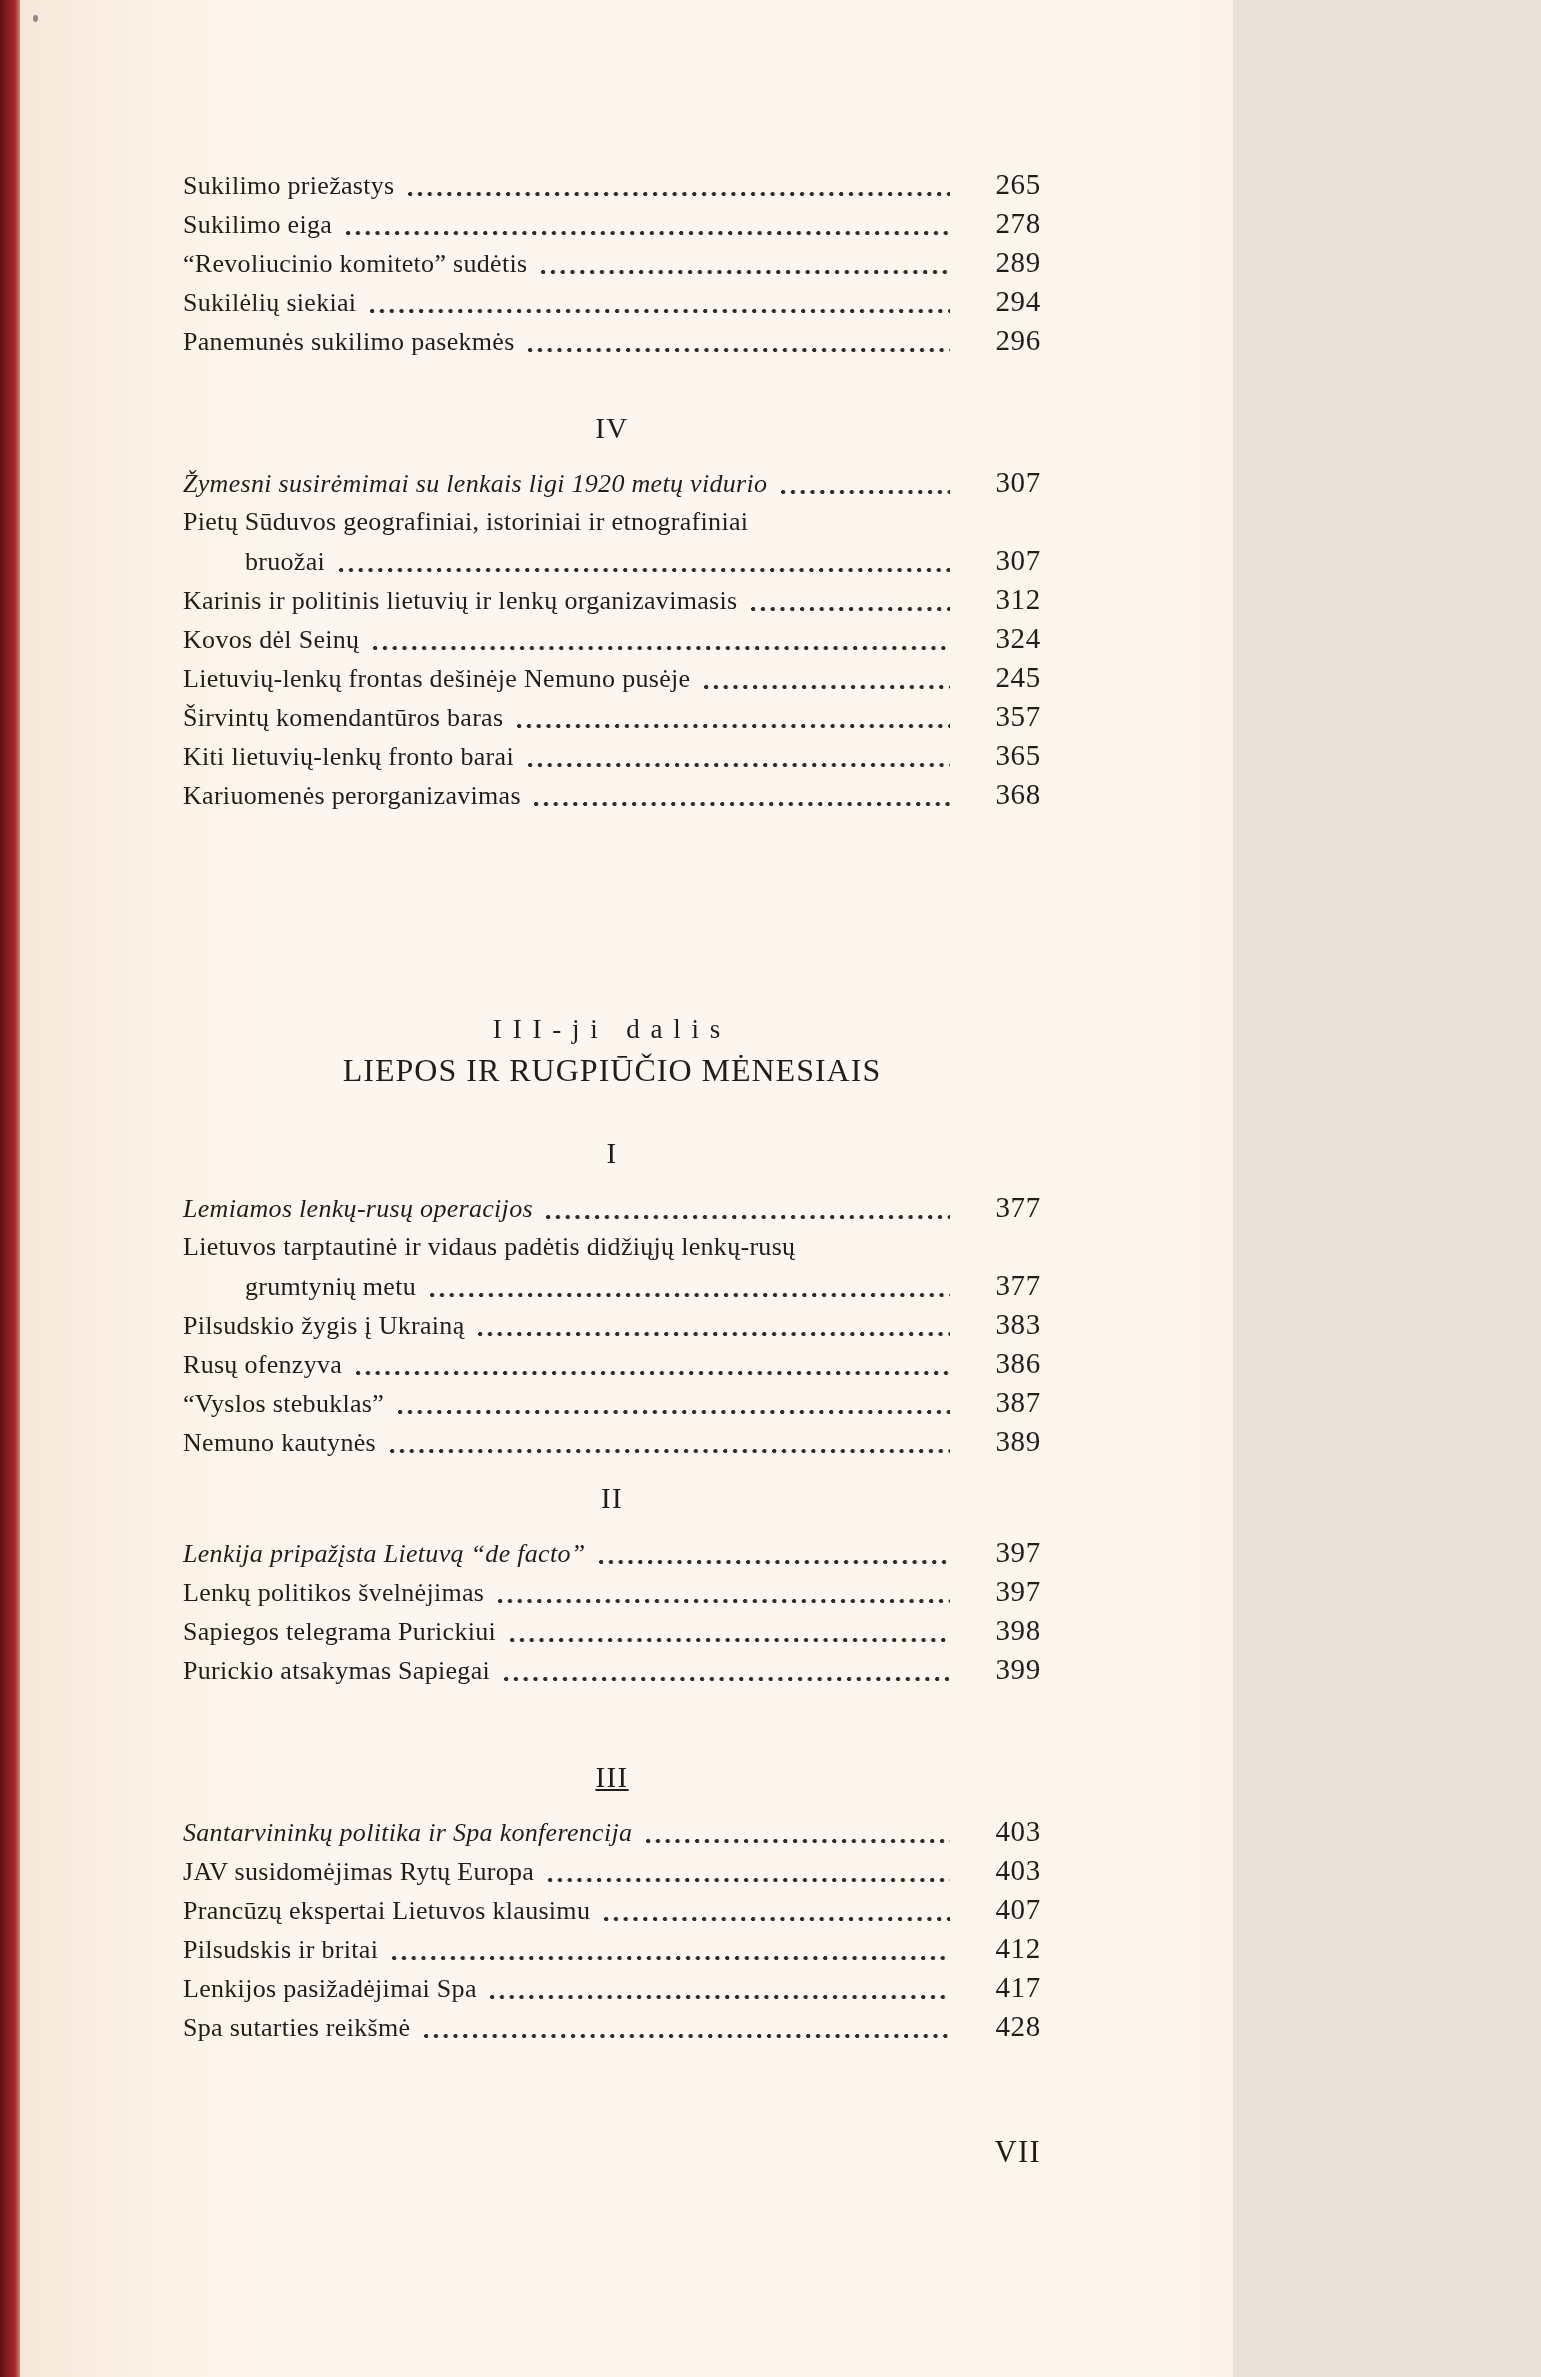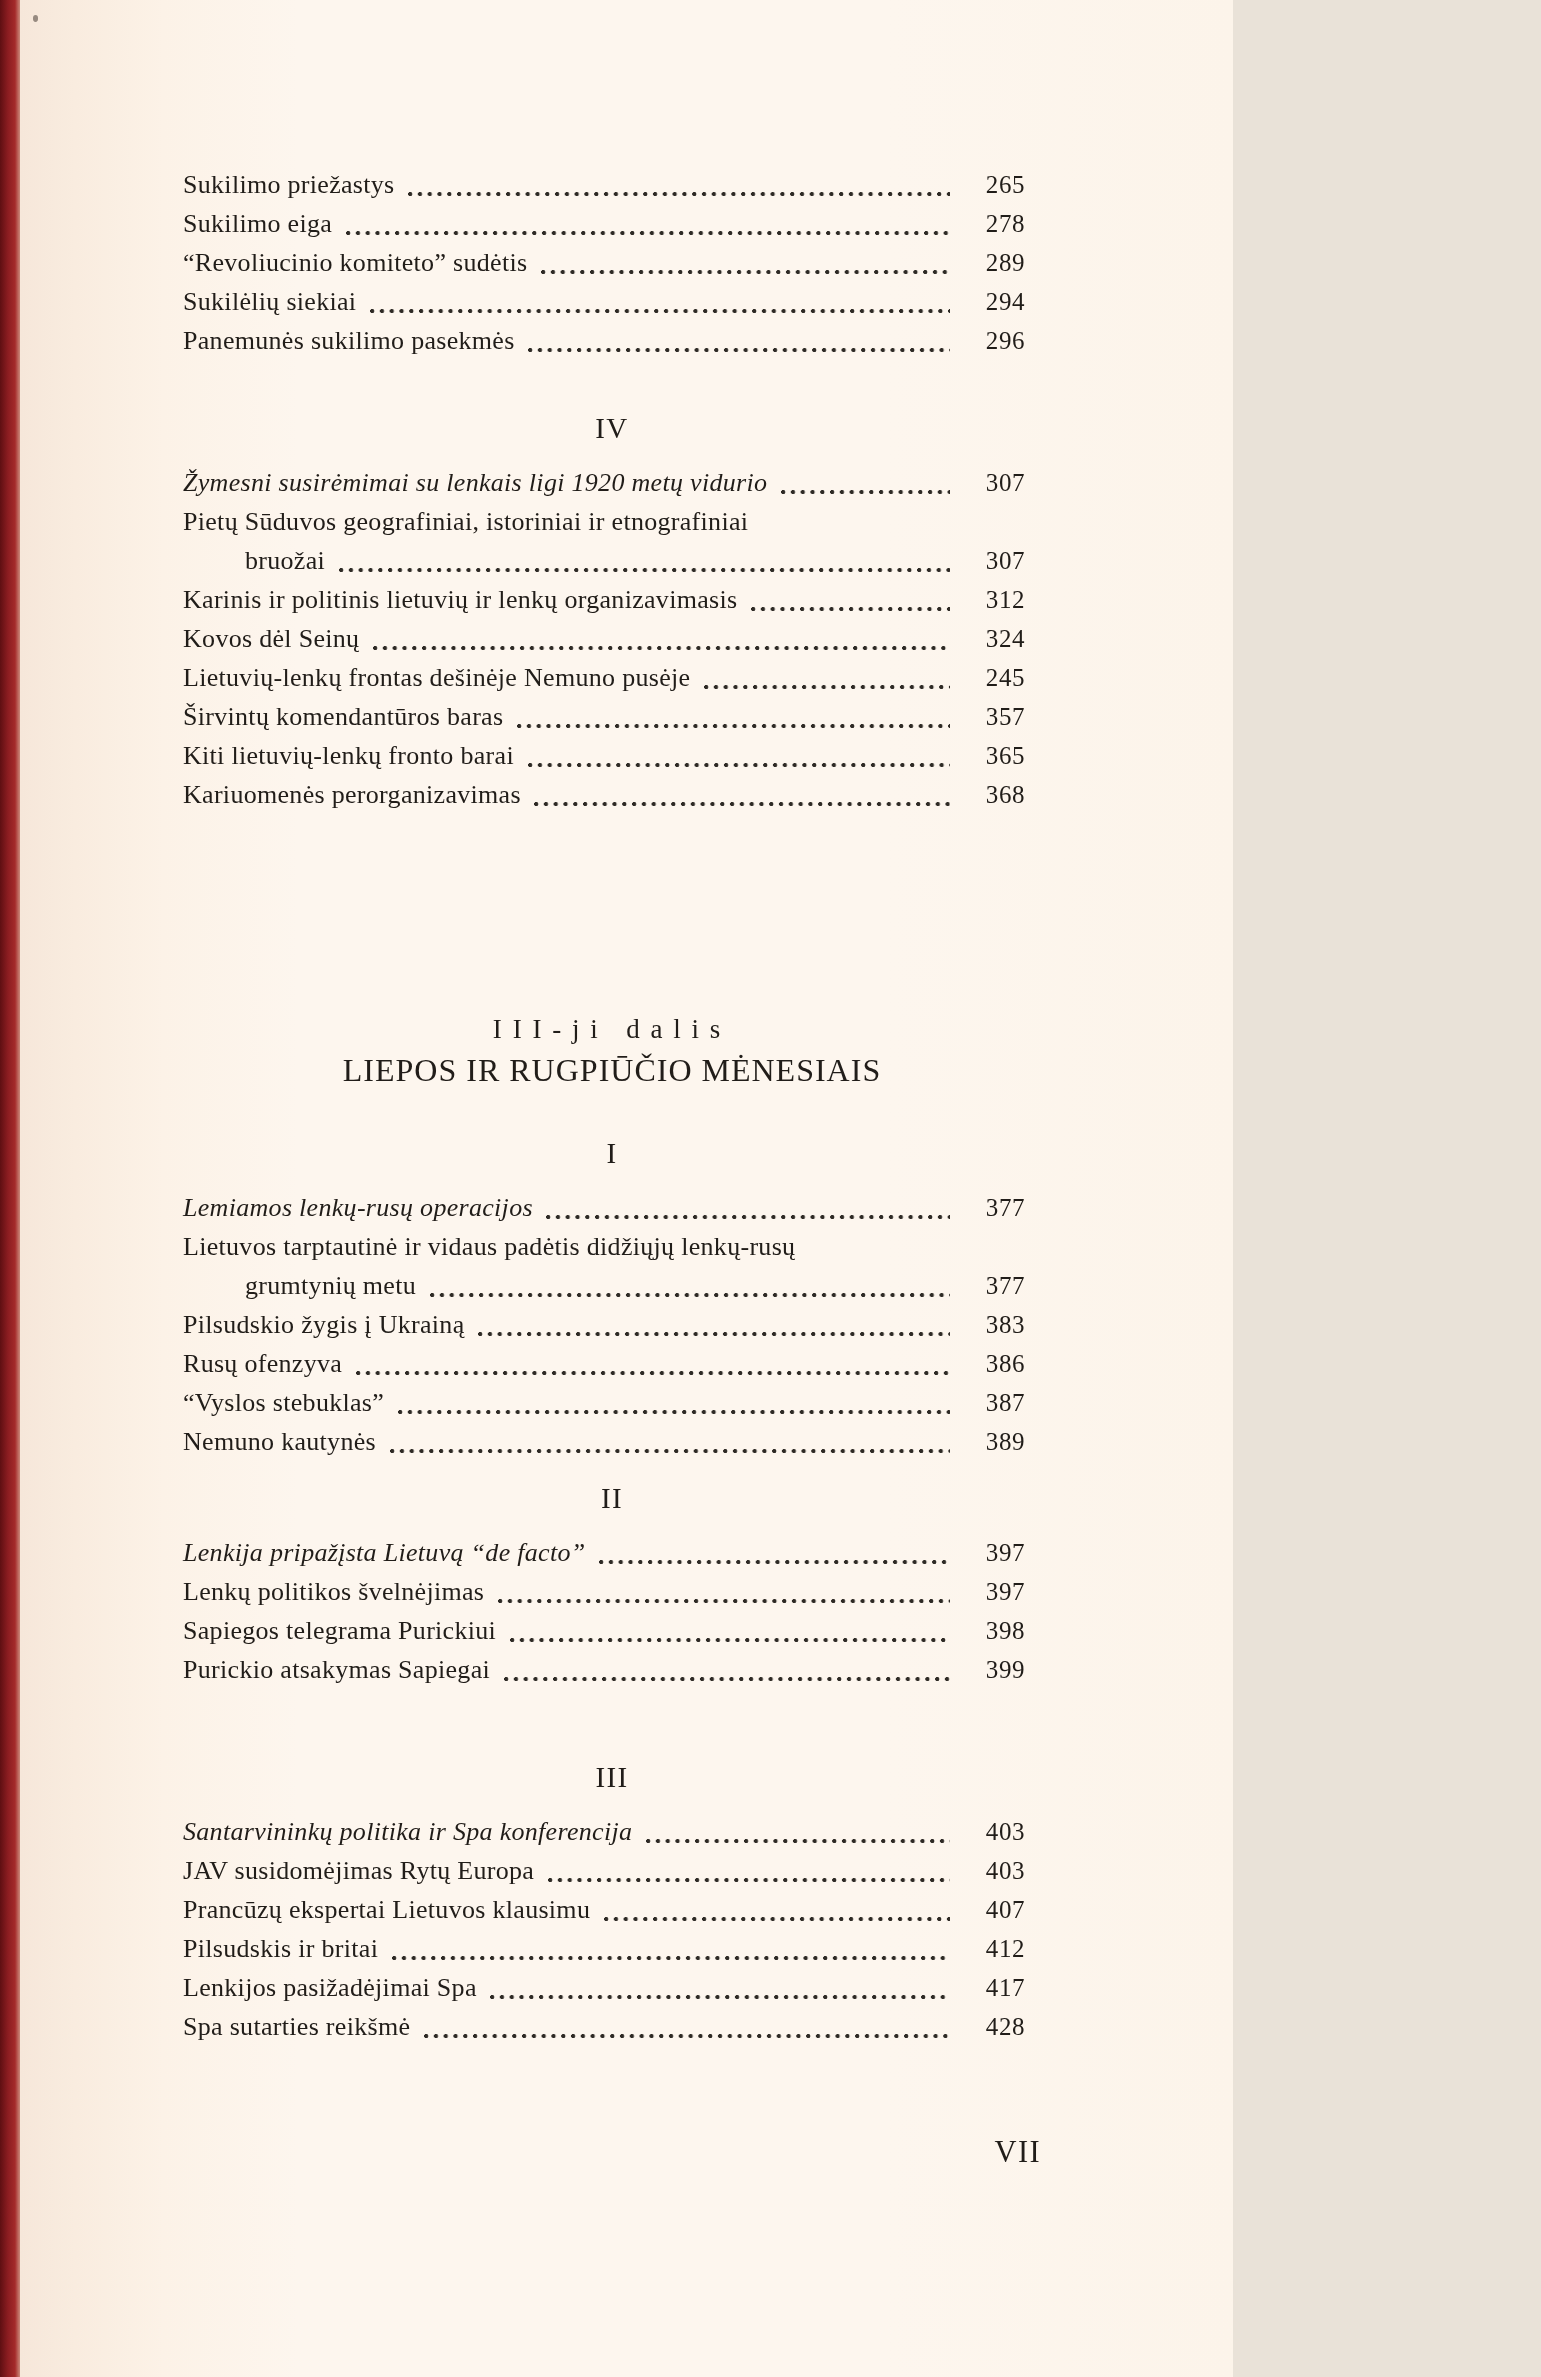--- a/index.html
+++ b/index.html
@@ -38,31 +38,31 @@
   .t.it { font-style: italic; }
   .t.indent { padding-left: 62px; }
   .leader {
     flex: 1 1 auto; align-self: flex-end;
     height: 8.1px; margin: 0 20.3px 6.1px 13.6px;
     background-image: radial-gradient(circle at 2.2px 4.1px, #2e2a25 1.8px, rgba(46,42,37,0) 2.4px);
     background-size: 9.8px 8.1px;
     background-repeat: repeat-x;
   }
   .num {
-    min-width: 71px; text-align: center;
-    font-size: 25px; letter-spacing: 0.7px; white-space: nowrap;
+    min-width: 71px; text-align: right;
+    font-size: 29px; letter-spacing: 0.7px; white-space: nowrap;
   }
   .roman {
     margin: 15px; font-weight: normal; text-align: center;
     font-size: 29px; line-height: 39px; letter-spacing: 1.4px;
   }
   .h-iv  { margin-top: 49px; }
   .h-i   { margin-top: 43px; }
   .h-ii  { margin-top: 18.3px; }
-  .h-iii { margin-top: 69px; }
+  .h-iii { margin-top: 69px; text-decoration: underline; }
   .sec { margin: 0; }
   .sec-i { margin-top: 1.4px; }
   .part { margin-top: 195px; text-align: center; }
   .part-l1 { font-size: 27px; line-height: 41px; letter-spacing: 0.40em; }
   .part-l2, .part-l3 { font-size: 32px; line-height: 41px; letter-spacing: 1px; }
   .folio {
     margin-top: 87px; text-align: right;
     font-size: 30.5px; line-height: 39px; letter-spacing: 1.4px;
   }
 </style>

